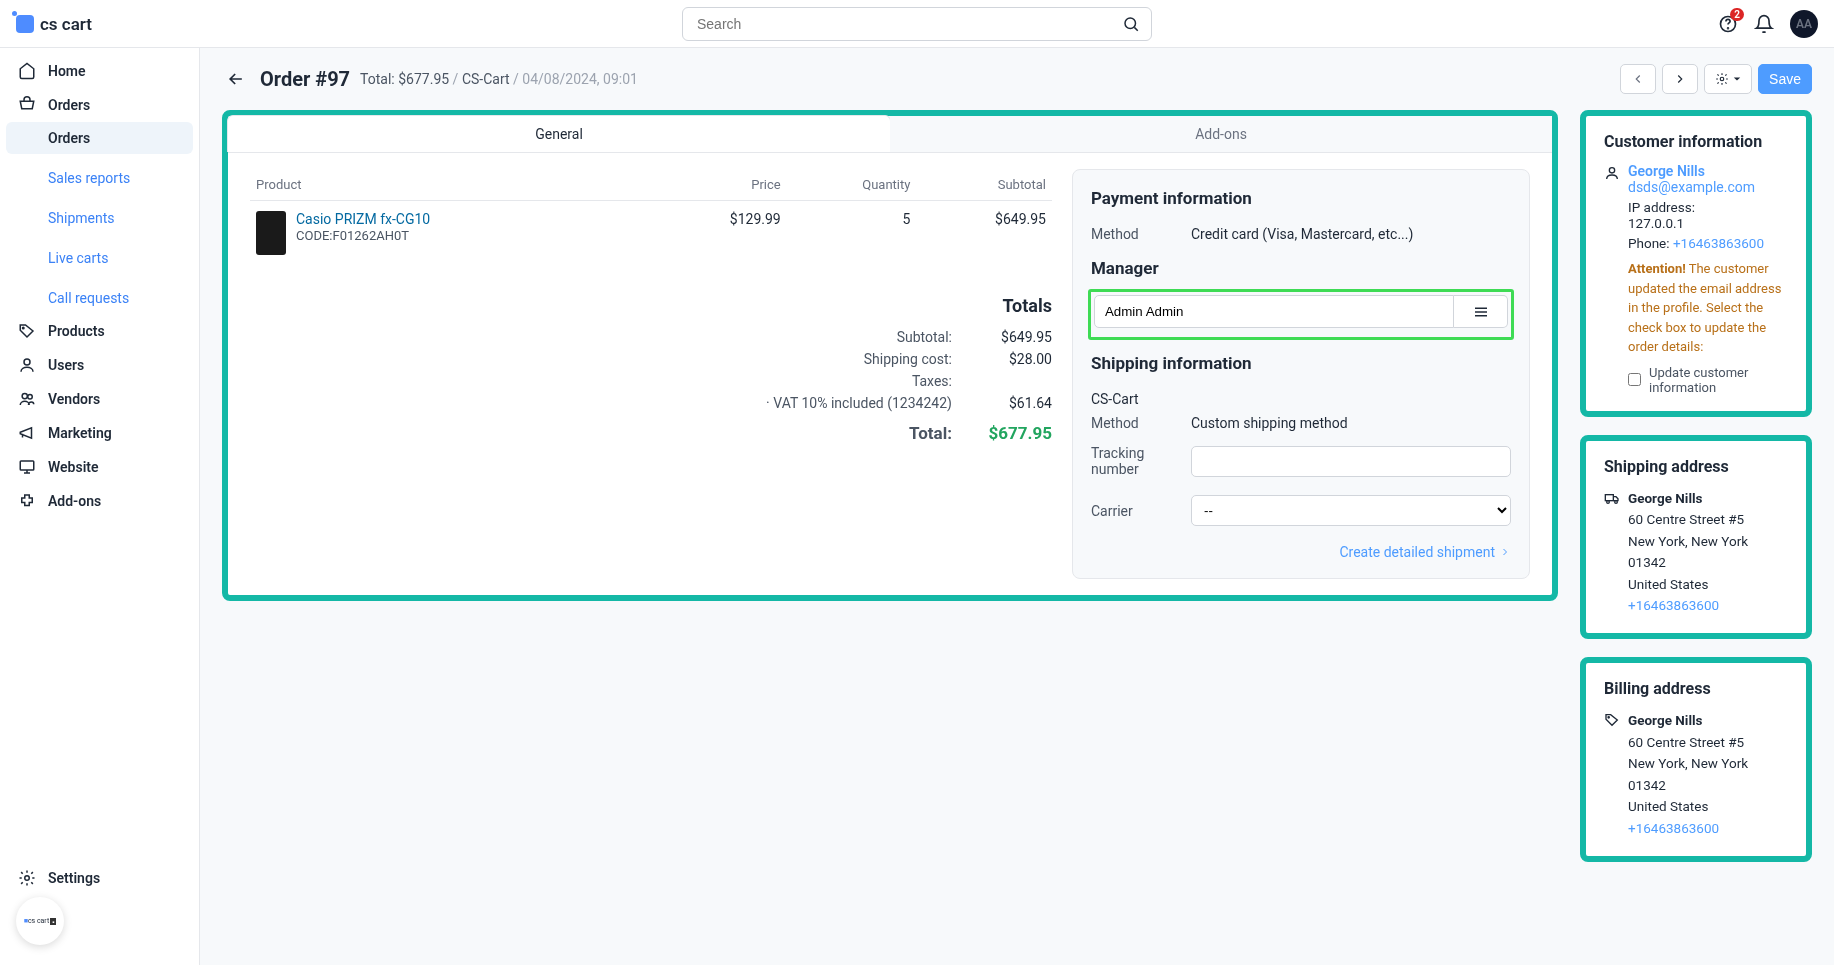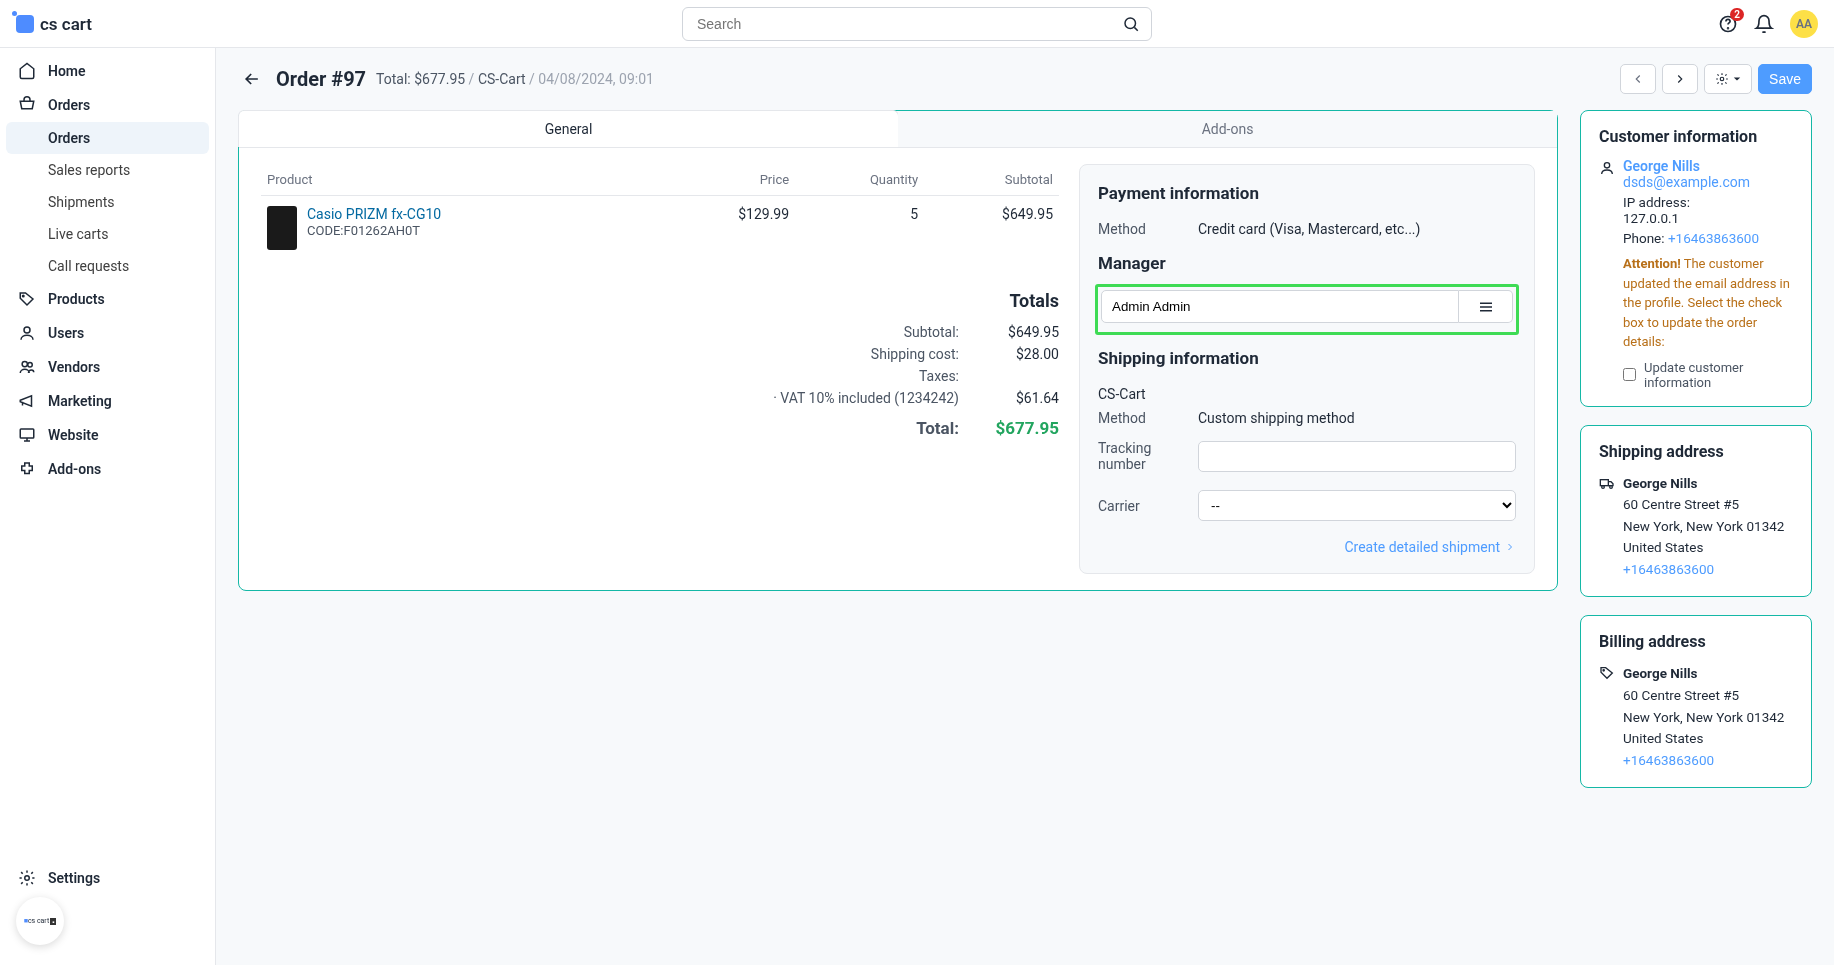--- a/index.html
+++ b/index.html
@@ -8,43 +8,43 @@
 .logo { display: flex; align-items: center; gap: 6px; }
 .logo-icon { width: 18px; height: 18px; background: #4e8cff; border-radius: 4px; position: relative; }
 .logo-icon::before { content: ''; position: absolute; top: -4px; left: -4px; width: 5px; height: 5px; background: #4e8cff; border-radius: 50%; }
 .logo-text { font-weight: 600; font-size: 17px; color: #1f2937; }
 .search-wrap { position: absolute; left: 50%; transform: translateX(-50%); width: 470px; }
 .search-input { width: 100%; height: 34px; border: 1px solid #d1d5db; border-radius: 6px; padding: 0 40px 0 14px; font-size: 14px; background: #fff; }
 .search-icon-btn { position: absolute; right: 8px; top: 50%; transform: translateY(-50%); background: none; border: none; cursor: pointer; padding: 4px; }
 .topbar-right { margin-left: auto; display: flex; align-items: center; gap: 16px; }
 .help-icon-wrap { position: relative; }
 .badge { position: absolute; top: -6px; right: -6px; background: #dc2626; color: #fff; font-size: 10px; border-radius: 8px; padding: 1px 4px; font-weight: 600; }
-.avatar-circle { width: 28px; height: 28px; border-radius: 50%; background: #fde047; display: flex; align-items: center; justify-content: center; font-size: 12px; font-weight: 600; color: #6b7280; }
+.avatar-circle { width: 28px; height: 28px; border-radius: 50%; background: #0f172a; display: flex; align-items: center; justify-content: center; font-size: 12px; font-weight: 600; color: #6b7280; }
 .layout { display: flex; }
-.sidebar { width: 216px; background: #fff; border-right: 1px solid #e5e7eb; height: calc(100vh - 48px); display: flex; flex-direction: column; padding-top: 6px; position: relative; }
+.sidebar { width: 200px; background: #fff; border-right: 1px solid #e5e7eb; height: calc(100vh - 48px); display: flex; flex-direction: column; padding-top: 6px; position: relative; }
 .nav-item { display: flex; align-items: center; gap: 12px; padding: 8px 18px; color: #1f2937; cursor: pointer; font-size: 14px; font-weight: 600; }
-.nav-item.subitem { padding-left: 48px; font-weight: 400; color: #404040; }
+.nav-item.subitem { padding-left: 48px; font-weight: 400; color: #3b82f6; margin-top: 8px; }
 .nav-item.active { background: #eef4fa; border-radius: 6px; margin: 0 6px; padding-left: 42px; font-weight: 600; color: #1f2937; }
 .nav-icon { width: 18px; height: 18px; display: inline-flex; align-items: center; justify-content: center; }
 .sidebar-bottom { margin-top: auto; padding-bottom: 70px; }
 .floating-logo { position: absolute; bottom: 20px; left: 16px; width: 48px; height: 48px; border-radius: 50%; background: #fff; box-shadow: 0 2px 8px rgba(0,0,0,0.15); display: flex; align-items: center; justify-content: center; font-size: 8px; }
 .main { flex: 1; padding: 16px 22px; overflow: auto; height: calc(100vh - 48px); }
 .page-header { display: flex; align-items: center; gap: 10px; margin-bottom: 16px; }
 .back-arrow { cursor: pointer; padding: 4px; }
 .page-title { font-size: 20px; font-weight: 700; }
 .title-meta { font-size: 14px; color: #4b5563; font-weight: 400; }
 .title-meta .sep { color: #9ca3af; }
 .title-date { color: #9ca3af; }
 .header-actions { margin-left: auto; display: flex; gap: 6px; }
 .btn { border: 1px solid #d1d5db; background: #fff; border-radius: 5px; padding: 6px 10px; cursor: pointer; display: inline-flex; align-items: center; gap: 4px; font-size: 14px; }
 .btn-primary { background: #4e9cff; color: #fff; border-color: #4e9cff; font-weight: 500; }
 .content-cols { display: flex; gap: 22px; align-items: flex-start; }
 .left-col { flex: 1; }
 .right-rail { width: 232px; }
-.card { background: #fff; border: 1px solid #14b8a6; border-radius: 8px; }
+.card { background: #fff; border: 6px solid #14b8a6; border-radius: 8px; }
 .tabs-card { padding: 0; }
 .tabs { display: flex; border-bottom: 1px solid #e5e7eb; }
 .tab { flex: 1; text-align: center; padding: 10px; cursor: pointer; color: #6b7280; background: #f7f9fb; }
 .tab.active { background: #fff; border: 1px solid #e5e7eb; border-bottom: none; border-radius: 6px 6px 0 0; margin: -1px -1px 0 -1px; color: #1f2937; }
 .order-body { padding: 16px 22px; display: flex; gap: 20px; }
 .products-section { flex: 1.05; }
 .side-panel { flex: 0.55; background: #f7f9fb; border: 1px solid #e5e7eb; border-radius: 8px; padding: 18px; }
 .ptable { width: 100%; border-collapse: collapse; }
 .ptable th { text-align: left; font-weight: 400; color: #6b7280; font-size: 13px; padding: 8px 6px; border-bottom: 1px solid #e5e7eb; }
 .ptable th.r { text-align: right; }

